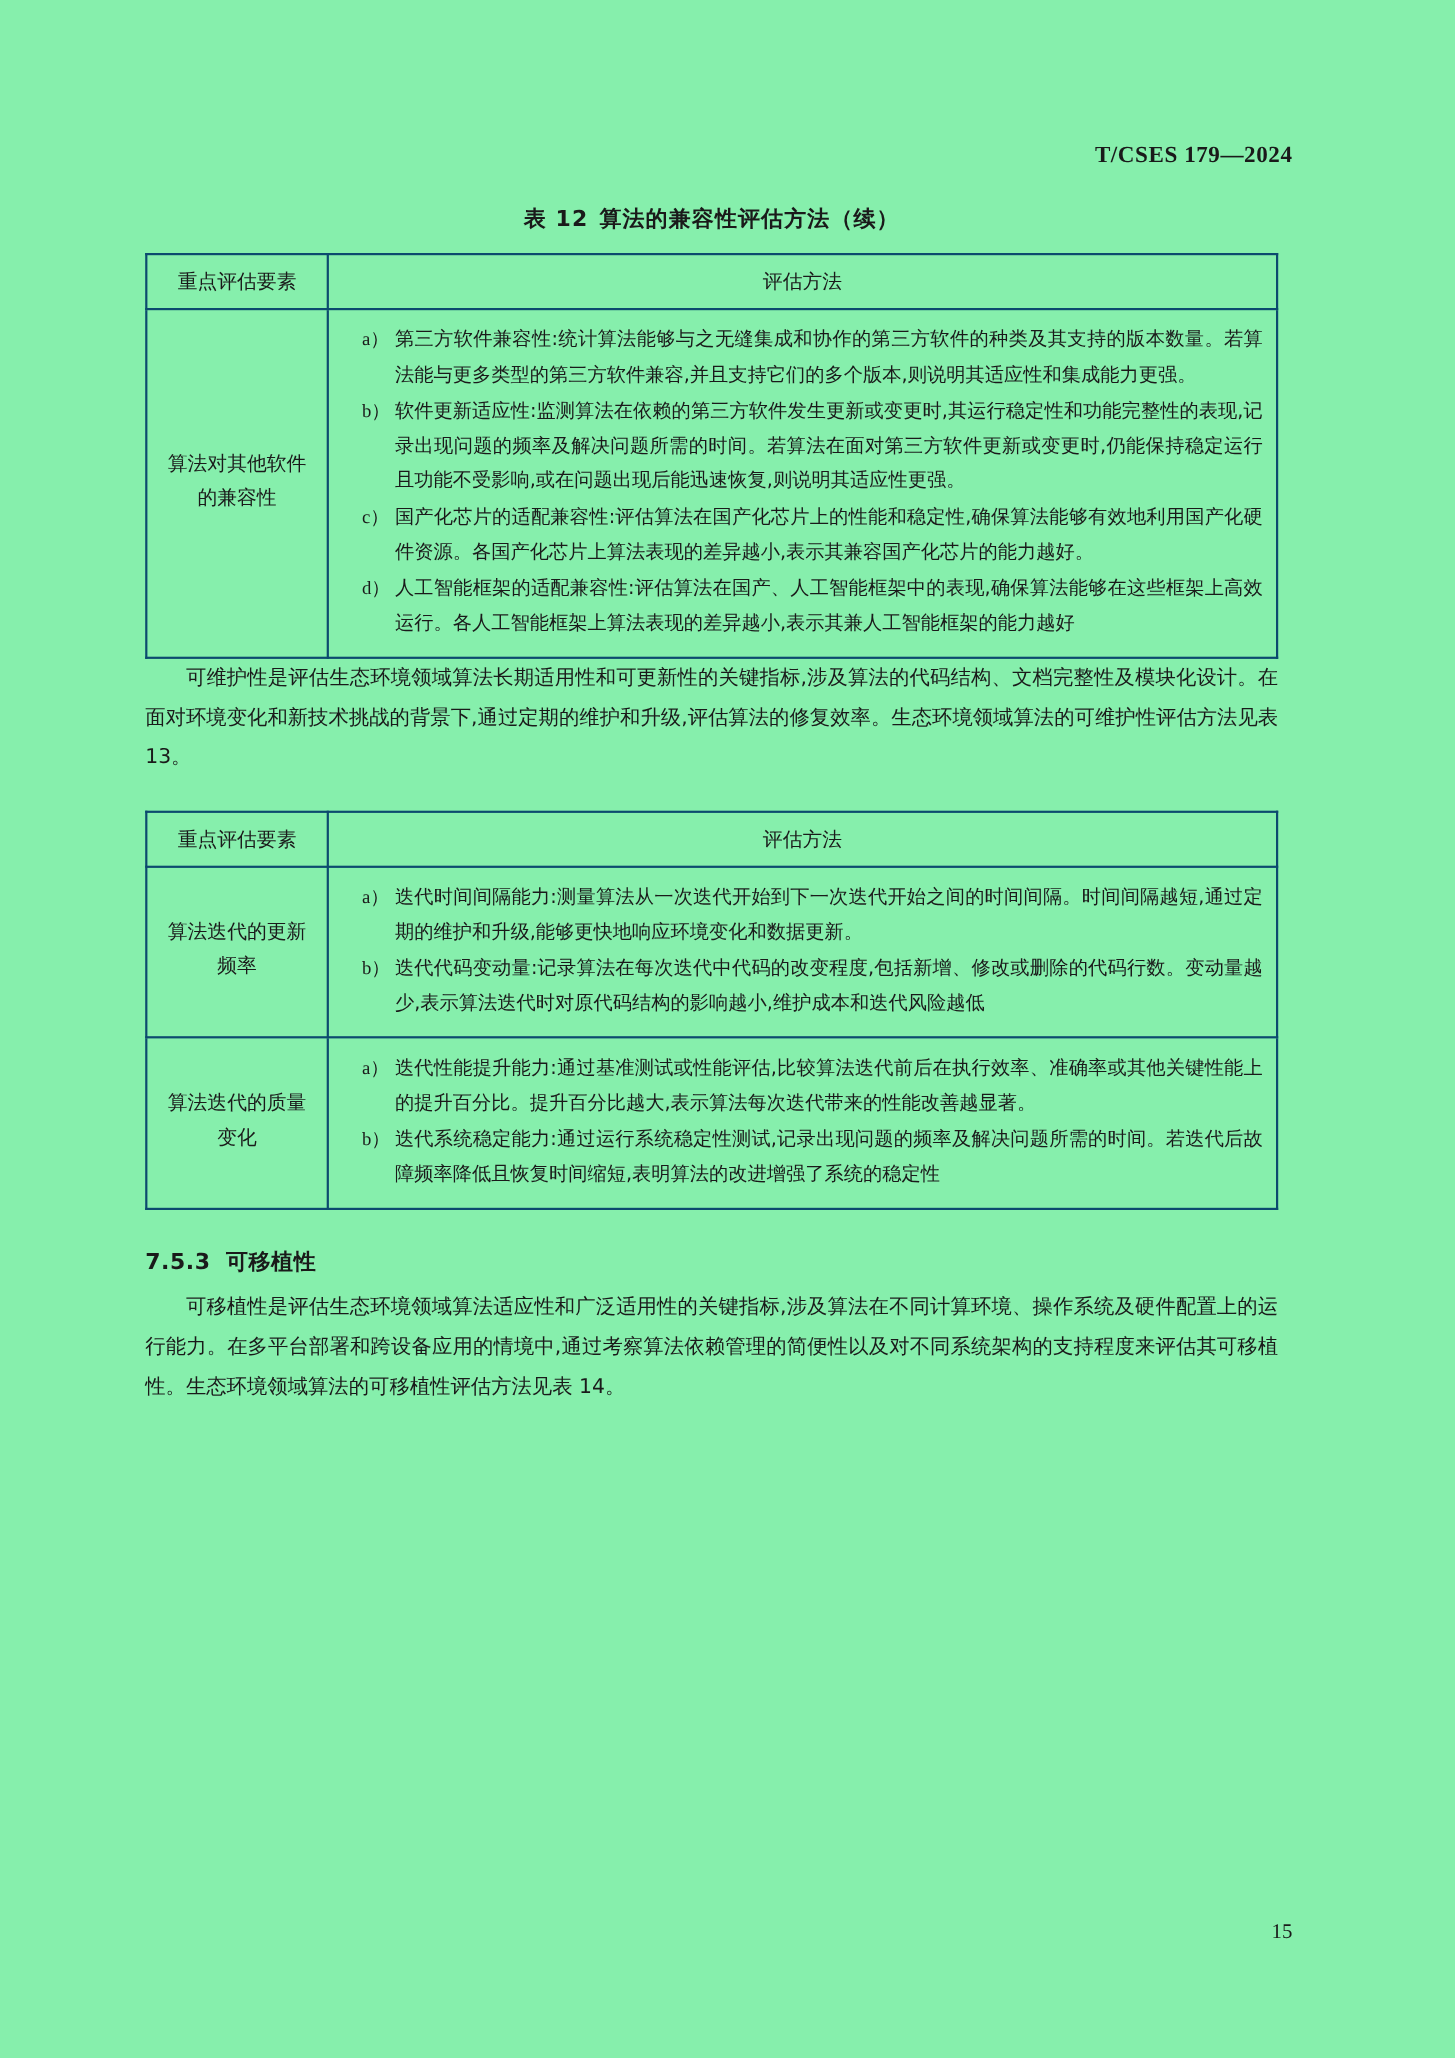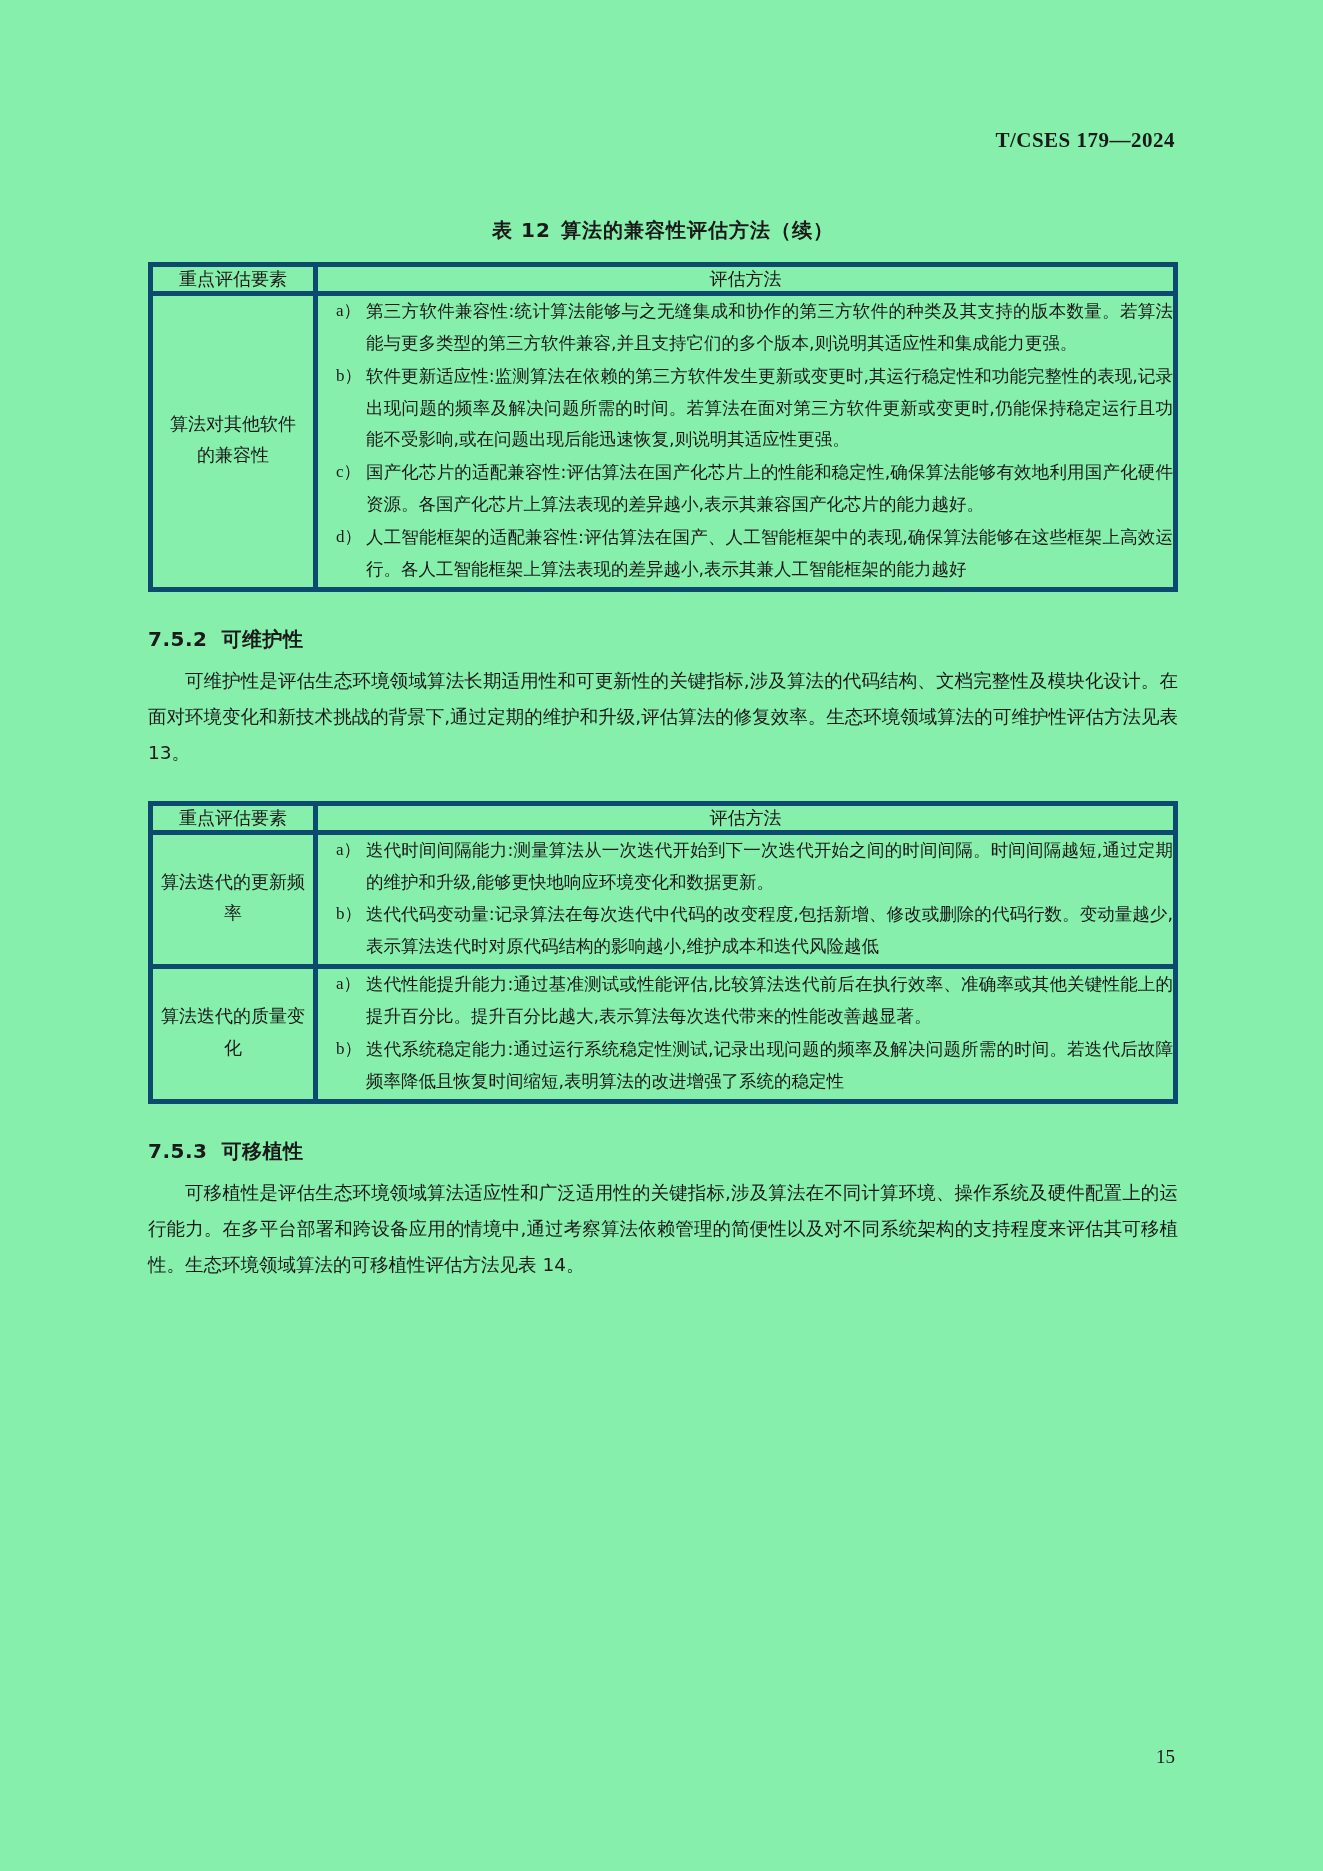--- a/index.html
+++ b/index.html
@@ -27,44 +27,43 @@
     top: 128px;
     right: 148px;
     font-family: "Liberation Serif", serif;
     font-weight: bold;
     font-size: 21px;
     letter-spacing: 0.5px;
     white-space: nowrap;
   }
   .content {
     position: absolute;
-    left: 148px;
+    left: 132px;
     top: 185px;
     width: 1030px;
-    margin-top: 32px;
   }
   .table-caption {
     text-align: center;
     font-weight: bold;
     font-size: 20px;
     letter-spacing: 1px;
     margin: 0 0 18px 0;
     font-family: "DejaVu Sans", sans-serif;
   }
   .table-caption .cap-sp { display: inline-block; width: 10px; }
   table.doc-table {
     border-collapse: collapse;
     width: 1030px;
     margin: 0 auto;
     table-layout: fixed;
   }
   table.doc-table td, table.doc-table th {
-    border: 5px solid #0c4a6e;
+    border: 2px solid #0c4a6e;
     vertical-align: middle;
-    padding: 0;
+    padding: 12px;
   }
   .th-cell {
     text-align: center;
     font-size: 18px;
     font-weight: normal;
     padding: 9px 4px 9px 4px;
     font-family: "DejaVu Sans", sans-serif;
   }
   .col-key { width: 165px; }
   .row-key {
@@ -167,23 +166,20 @@
             </div>
             <div class="m-item">
               <span class="m-label">d）</span>
               <span class="m-text">人工智能框架的适配兼容性:评估算法在国产、人工智能框架中的表现,确保算法能够在这些框架上高效运行。各人工智能框架上算法表现的差异越小,表示其兼人工智能框架的能力越好</span>
             </div>
           </td>
         </tr>
       </tbody>
     </table>
 
-    <h3 class="sec">
-      <span class="num">7.5.2</span><span>可维护性</span>
-    </h3>
     <p class="body">可维护性是评估生态环境领域算法长期适用性和可更新性的关键指标,涉及算法的代码结构、文档完整性及模块化设计。在面对环境变化和新技术挑战的背景下,通过定期的维护和升级,评估算法的修复效率。生态环境领域算法的可维护性评估方法见表 13。</p>
 
     <div class="spacer-24"></div>
 
 
     <table class="doc-table">
       <colgroup>
         <col class="col-key">
         <col>
       </colgroup>

